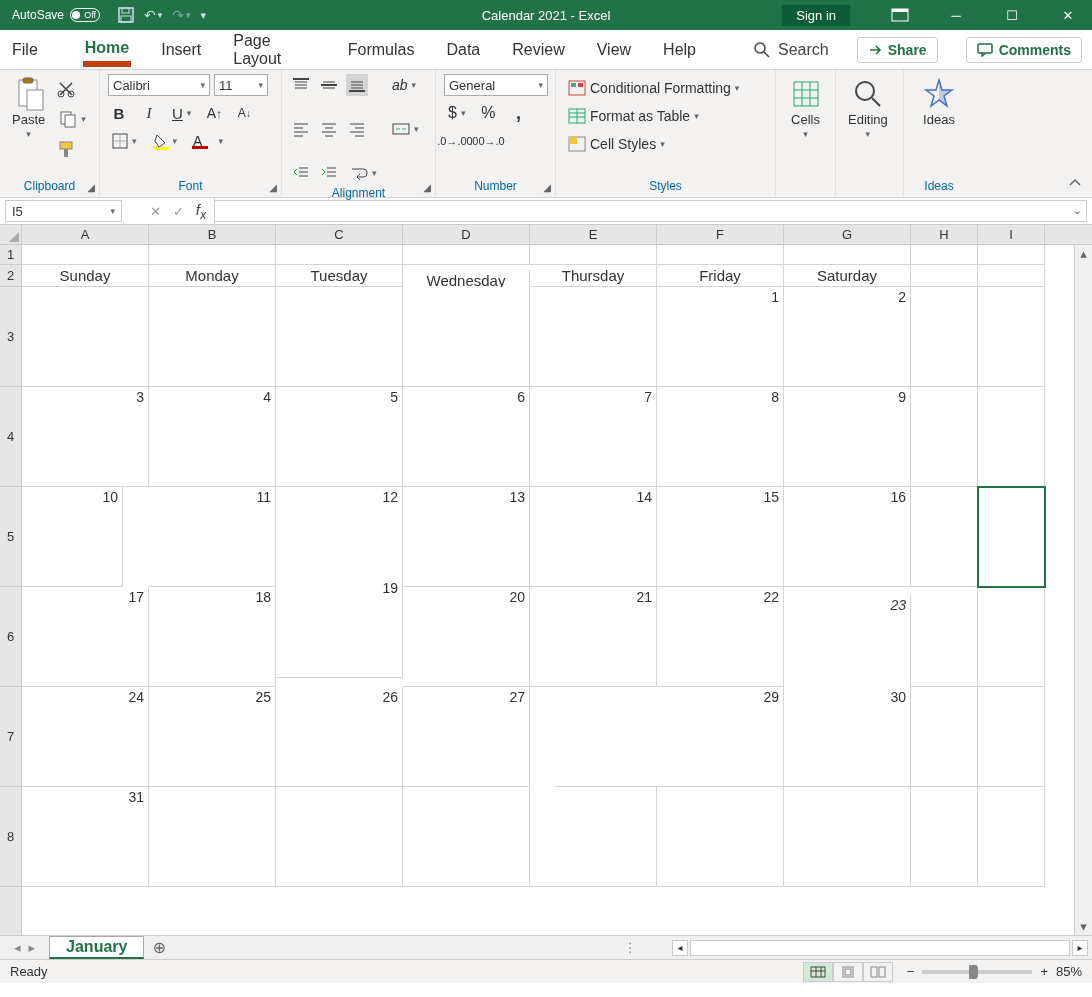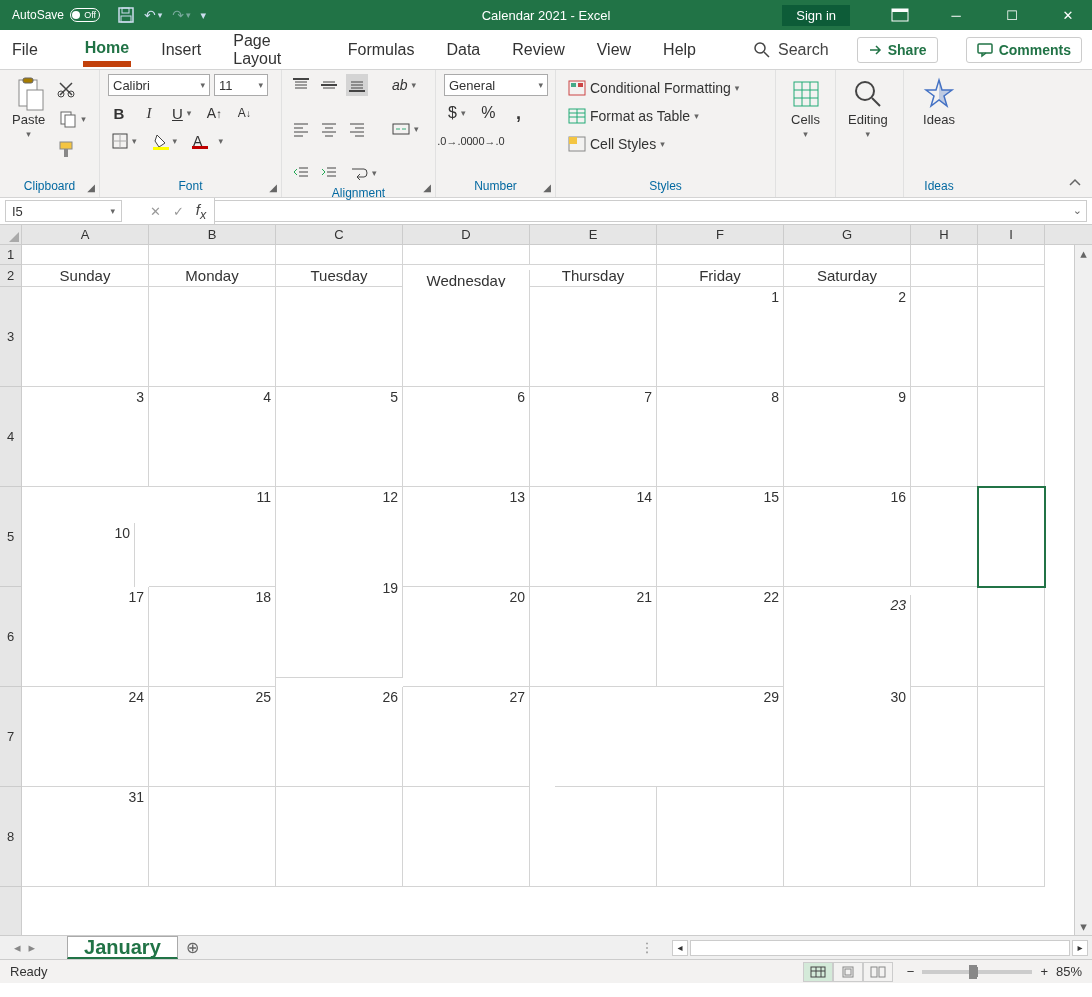--- a/index.html
+++ b/index.html
@@ -64,21 +64,21 @@
 .cell { position: absolute; border-right: 1px solid #d4d4d4; border-bottom: 1px solid #d4d4d4; font-size: 14px; padding: 2px 4px; background:#fff;}
 .cell.hdr { text-align: center; font-size:15px;}
 .cell.num { text-align: right; }
 .vscroll { width: 18px; background: #f0f0f0; border-left: 1px solid #ccc; position:relative;}
 .vscroll .arrow{height:17px; display:flex;align-items:center;justify-content:center;color:#666;cursor:pointer;}
 .vscroll .track{position:absolute; top:17px; bottom:17px; left:0;right:0;}
 
 
 .sheet-tabs { height: 24px; background: #f0f0f0; border-top: 1px solid #ccc; display: flex; align-items: stretch; }
 .sheet-nav { display: flex; align-items: center; gap: 8px; padding: 0 14px; color: #888; }
-.sheet-tab { background: #fff; border: 1px solid #aaa; border-bottom: 2px solid #217346; padding: 2px 16px; font-weight: 700; color: #217346; font-size: 20px; margin-left: 18px; display:flex;align-items:center;}
+.sheet-tab { background: #fff; border: 1px solid #aaa; border-bottom: 2px solid #217346; padding: 2px 16px; font-weight: 700; color: #217346; font-size: 16px; margin-left: 0; display:flex;align-items:center;}
 .new-sheet { display: flex; align-items: center; justify-content: center; width: 30px; color: #666; cursor: pointer; font-size:16px;}
 .hscroll-area { flex: 1; display: flex; align-items: center; justify-content: flex-end; gap:2px; padding-right:4px;}
 .hscroll { width: 380px; height: 16px; background: #fff; border: 1px solid #ccc; }
 .hs-arrow{width:16px;height:16px; border:1px solid #ccc; background:#fff; display:flex;align-items:center;justify-content:center; cursor:pointer; font-size:10px;}
 
 
 .statusbar { height: 24px; background: #f3f2f1; border-top: 1px solid #ccc; display: flex; align-items: center; padding: 0 10px; font-size: 13px; gap: 14px; }
 .statusbar .spacer { flex: 1; }
 .view-btns { display: flex; gap: 0; }
 .vb { width: 30px; height: 20px; border: 1px solid #ccc; display: flex; align-items: center; justify-content: center; cursor: pointer; }
@@ -546,21 +546,21 @@
           <div class="cell" style="left: 956px; top: 42px; width: 67px; height: 100px;"></div>
           <div class="cell num" style="left: 0px; top: 142px; width: 127px; height: 100px; vertical-align: top;">3</div>
           <div class="cell num" style="left: 127px; top: 142px; width: 127px; height: 100px; vertical-align: top;">4</div>
           <div class="cell num" style="left: 254px; top: 142px; width: 127px; height: 100px; vertical-align: top;">5</div>
           <div class="cell num" style="left: 381px; top: 142px; width: 127px; height: 100px; vertical-align: top;">6</div>
           <div class="cell num" style="left: 508px; top: 142px; width: 127px; height: 100px; vertical-align: top;">7</div>
           <div class="cell num" style="left: 635px; top: 142px; width: 127px; height: 100px; vertical-align: top;">8</div>
           <div class="cell num" style="left: 762px; top: 142px; width: 127px; height: 100px; vertical-align: top;">9</div>
           <div class="cell" style="left: 889px; top: 142px; width: 67px; height: 100px;"></div>
           <div class="cell" style="left: 956px; top: 142px; width: 67px; height: 100px;"></div>
-          <div class="cell num" style="left: 12px; top: 242px; width: 101px; height: 100px; vertical-align: top; margin-top: 36px;">10</div>
+          <div class="cell num" style="left: 0px; top: 242px; width: 101px; height: 100px; vertical-align: top;">10</div>
           <div class="cell num" style="left: 127px; top: 242px; width: 127px; height: 100px; vertical-align: top;">11</div>
           <div class="cell num" style="left: 254px; top: 242px; width: 127px; height: 100px; vertical-align: top;">12</div>
           <div class="cell num" style="left: 381px; top: 242px; width: 127px; height: 100px; vertical-align: top;">13</div>
           <div class="cell num" style="left: 508px; top: 242px; width: 127px; height: 100px; vertical-align: top;">14</div>
           <div class="cell num" style="left: 635px; top: 242px; width: 127px; height: 100px; vertical-align: top;">15</div>
           <div class="cell num" style="left: 762px; top: 242px; width: 127px; height: 100px; vertical-align: top;">16</div>
           <div class="cell" style="left: 889px; top: 242px; width: 67px; height: 100px;"></div>
           <div class="cell" style="left: 956px; top: 242px; width: 67px; height: 100px; outline: rgb(33, 115, 70) solid 2px; outline-offset: -1px; z-index: 5;"></div>
           <div class="cell num" style="left: 0px; top: 342px; width: 127px; height: 100px; vertical-align: top;">17</div>
           <div class="cell num" style="left: 127px; top: 342px; width: 127px; height: 100px; vertical-align: top;">18</div>

